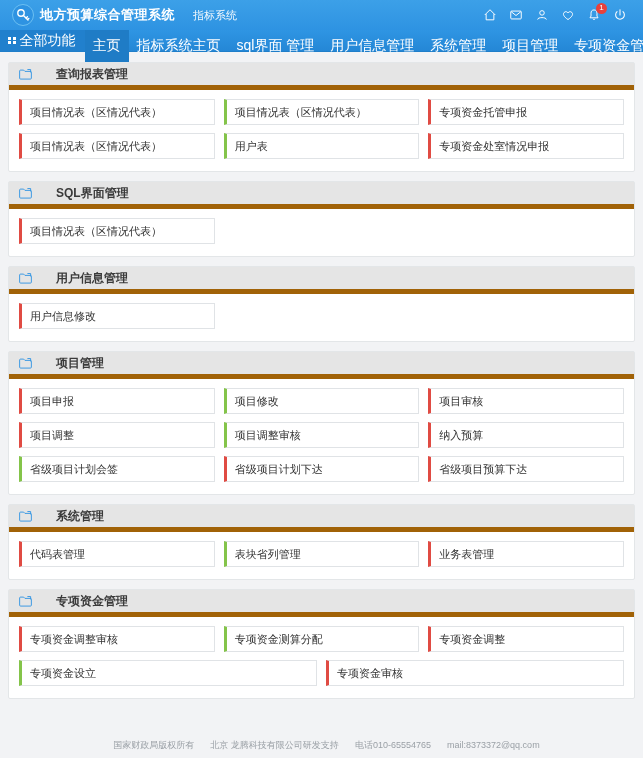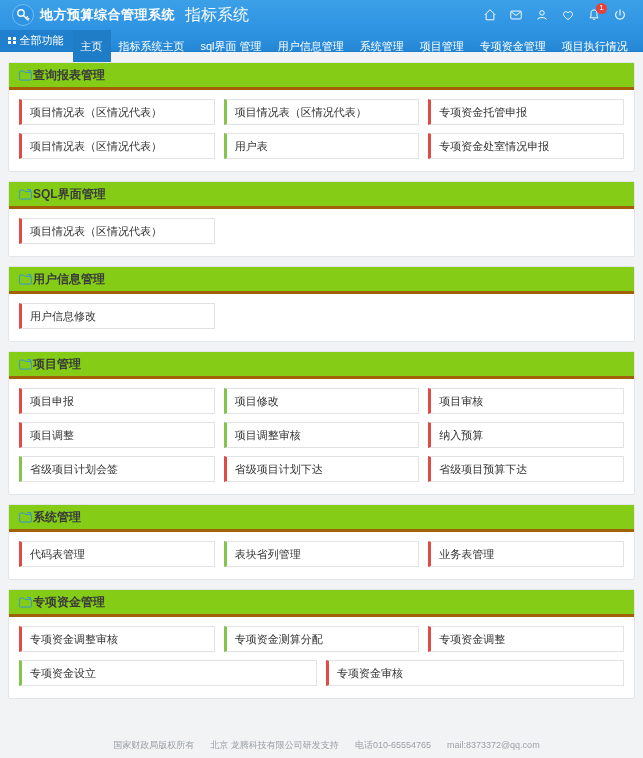--- a/index.html
+++ b/index.html
@@ -33,22 +33,22 @@
     flex: none;
   }
   .logo svg { display:block; }
   .app-title {
     font-size: 13px;
     font-weight: bold;
     letter-spacing: 0.5px;
     white-space: nowrap;
   }
   .sub-title {
-    font-size: 16px;
-    margin-left: 10px;
+    font-size: 11px;
+    margin-left: 18px;
     white-space: nowrap;
     opacity: .95;
   }
   .top-icons {
     margin-left: auto;
     display: flex;
     align-items: center;
     gap: 11px;
     padding-right: 4px;
   }
@@ -72,21 +72,21 @@
     text-align: center;
     padding: 0 2px;
   }
 
   
   .navbar {
     height: 22px;
     background: linear-gradient(to bottom, #2f95e3, #2487d6);
     display: flex;
     align-items: stretch;
-    font-size: 11px;
+    font-size: 14px;
     color: #fff;
     border-bottom: 1px solid #1f7ec9;
   }
   .nav-all {
     display: flex; align-items: center; gap: 4px;
     padding: 0 9px 0 8px;
     background: #2180cd;
     white-space: nowrap;
   }
   .grid-icon {
@@ -111,26 +111,26 @@
     overflow: hidden;
   }
   .panel {
     background: #fff;
     border: 1px solid #e3e6e8;
     border-radius: 2px;
     margin-bottom: 9px;
   }
   .panel-head {
     height: 27px;
-    background: #84cc16;
-    border-bottom: 3px solid #a16207;
+    background: #e5e5e5;
+    border-bottom: 5px solid #a16207;
     display: flex;
     align-items: center;
     padding: 0 10px;
-    gap: 1px;
+    gap: 24px;
   }
   .panel-head .folder { flex: none; display:flex; align-items:center;}
   .panel-title {
     font-size: 12px;
     font-weight: bold;
     color: #3a3a3a;
   }
   .panel-body {
     padding: 9px 10px 4px 10px;
   }

